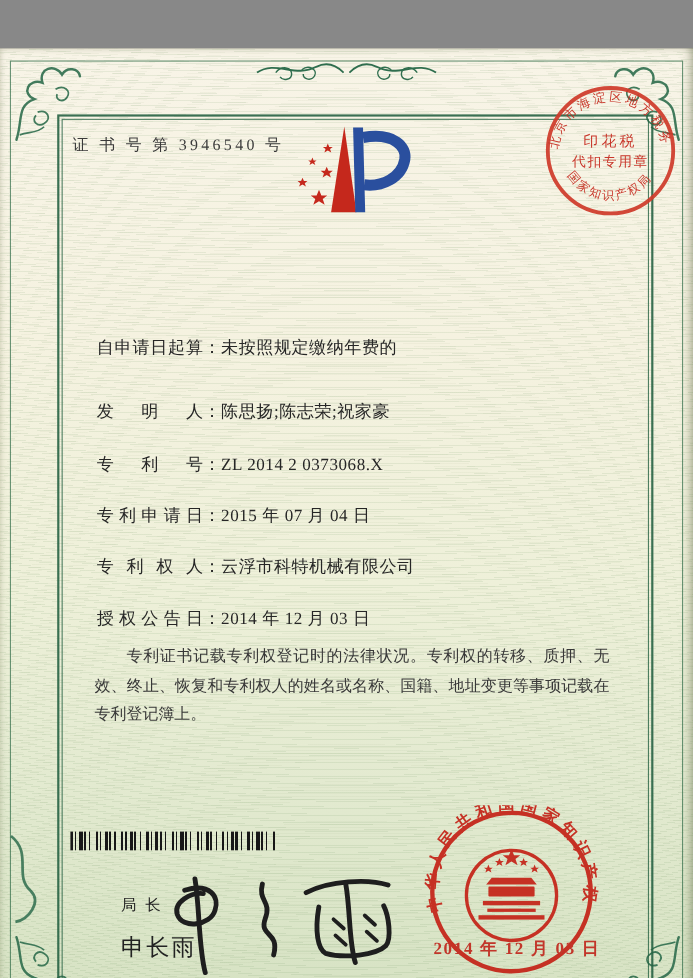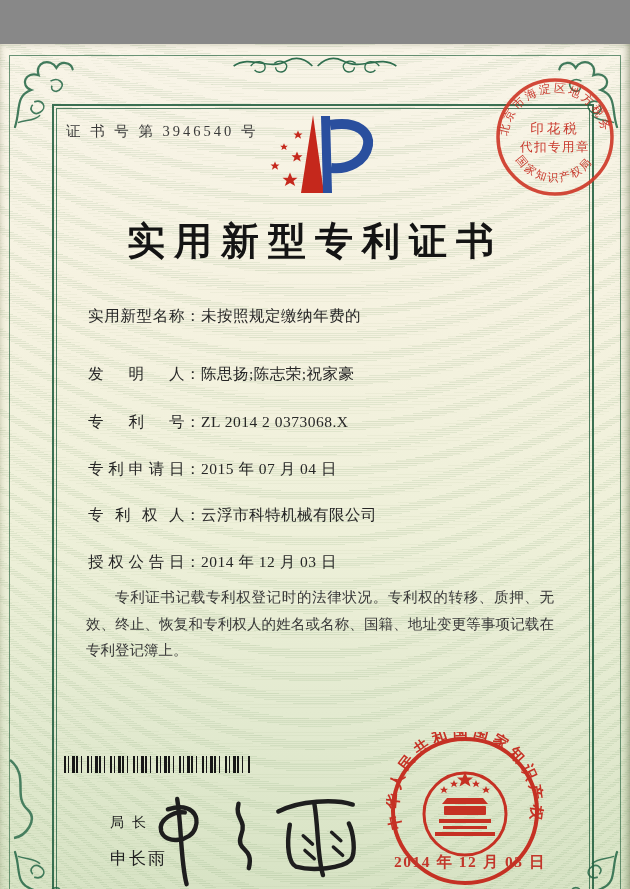--- a/index.html
+++ b/index.html
@@ -48,21 +48,21 @@
   .barcode{position:absolute;left:64px;top:712px;width:186px;height:17px;
     background:repeating-linear-gradient(90deg,
       #171717 0 2px, transparent 2px 4px,
       #171717 4px 5px, transparent 5px 8px,
       #171717 8px 11px, transparent 11px 12px,
       #171717 12px 14px, transparent 14px 17px,
       #171717 17px 18px, transparent 18px 23px);
   }
 
   .sig-title{position:absolute;left:110px;top:770px;font-size:14px;letter-spacing:8px;color:#222;}
-  .sig-name{position:absolute;left:110px;top:803px;font-size:17px;letter-spacing:2px;color:#222;}
+  .sig-name{position:absolute;left:110px;top:803px;font-size:21px;letter-spacing:2px;color:#222;}
   .autograph{position:absolute;left:142px;top:742px;width:236px;height:104px;z-index:5;transform:rotate(-3deg);}
 
   .footer{position:absolute;left:0;width:606px;top:852px;text-align:left;font-size:13px;letter-spacing:2px;color:#3c3c3c;}
 
   .seal-text{fill:#c5281c;}
 </style>
 </head>
 <body>
 
 <div class="page">
@@ -130,25 +130,24 @@
     <text class="seal-text" font-size="11.5" letter-spacing="2.5">
       <textPath href="#arcT" startOffset="4">北京市海淀区地方税务局</textPath>
     </text>
     <text class="seal-text" font-size="11" letter-spacing="2">
       <textPath href="#arcB" startOffset="6">国家知识产权局</textPath>
     </text>
     <text class="seal-text" x="63" y="59" text-anchor="middle" font-size="13.5" letter-spacing="3">印花税</text>
     <text class="seal-text" x="63" y="77" text-anchor="middle" font-size="12.5" letter-spacing="1.5">代扣专用章</text>
   </svg>
 
-  <div class="title">实用新型专利证书</div>
 
   <div class="fields">
     <div class="frow r1">
-      <span class="lab">实用新型名称</span><span>：</span><span>未按照规定缴纳年费的</span>
+      <span class="lab">自申请日起算</span><span>：</span><span>未按照规定缴纳年费的</span>
     </div>
     <div class="frow r2">
       <span class="lab">发明人</span><span>：</span><span>陈思扬;陈志荣;祝家豪</span>
     </div>
     <div class="frow r3">
       <span class="lab">专利号</span><span>：</span><span>ZL 2014 2 0373068.X</span>
     </div>
     <div class="frow r4">
       <span class="lab">专利申请日</span><span>：</span><span>2015 年 07 月 04 日</span>
     </div>

